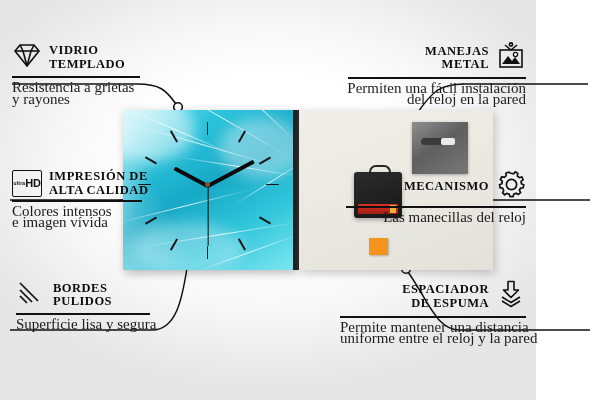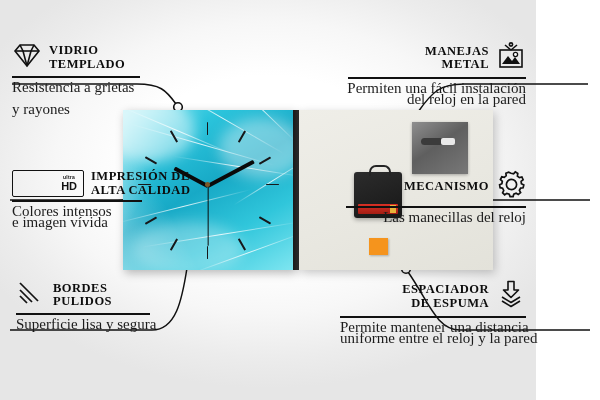--- a/index.html
+++ b/index.html
@@ -31,23 +31,22 @@
     font-family:Liberation Serif, serif;
     font-size:15px;line-height:11.4px;color:#1c1c1c;margin-top:4px;
     white-space:nowrap;
   }
   .feature.right .feat-sub{text-align:right;}
   .ico{flex:0 0 auto;display:block;}
 
   
   .hdbox{
     width:28px;height:25px;border:1.7px solid #111;border-radius:2px;
-    display:flex;flex-direction:column;align-items:center;justify-content:center;
+    display:flex;flex-direction:row;align-items:center;justify-content:center;
     line-height:1;
-    padding-left:42px;
   }
   .hd-ultra{font-family:"Liberation Sans",sans-serif;font-size:5px;font-weight:700;color:#111;letter-spacing:.2px;}
   .hd-main{font-family:"Liberation Sans",sans-serif;font-size:11px;font-weight:700;color:#111;letter-spacing:-.3px;margin-top:.5px;}
 
   
   #product{position:absolute;left:123px;top:110px;width:370px;height:160px;}
   #front{
     position:absolute;left:0;top:0;width:172px;height:160px;
     background:
       linear-gradient(118deg, rgba(255,255,255,.55) 0%, rgba(255,255,255,0) 26%),
@@ -168,21 +167,21 @@
             </g>
           </svg>
       </span>
       <div>
         <div class="feat-title">VIDRIO</div>
         <div class="feat-title">TEMPLADO</div>
       </div>
     </div>
     <div class="rule" style="width:128px;"></div>
     <div class="feat-sub">Resistencia a grietas</div>
-    <div class="feat-sub" style="margin-top:11px;">y rayones</div>
+    <div class="feat-sub" style="margin-top:1px;">y rayones</div>
   </div>
 
   <div class="feature left" style="left:12px;top:170px;width:160px;">
     <div class="feat-head">
       <span class="ico hdbox">
         <span class="hd-ultra">ultra</span>
         <span class="hd-main">HD</span>
       </span>
       <div>
         <div class="feat-title">IMPRESIÓN DE</div>

